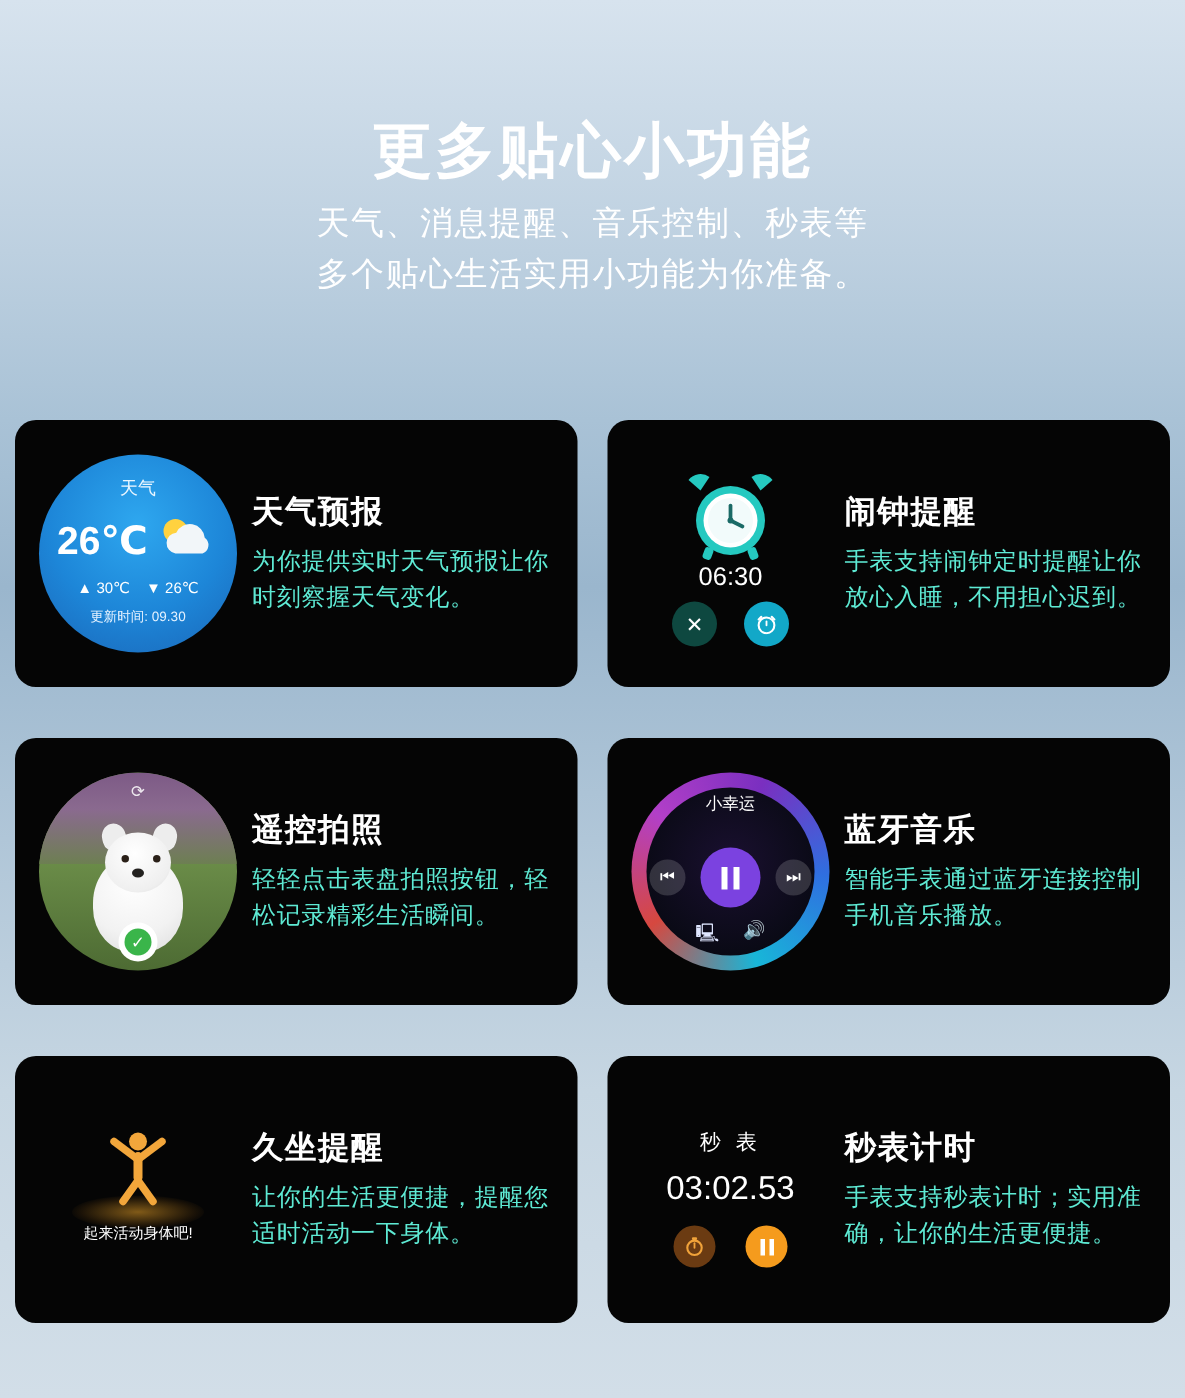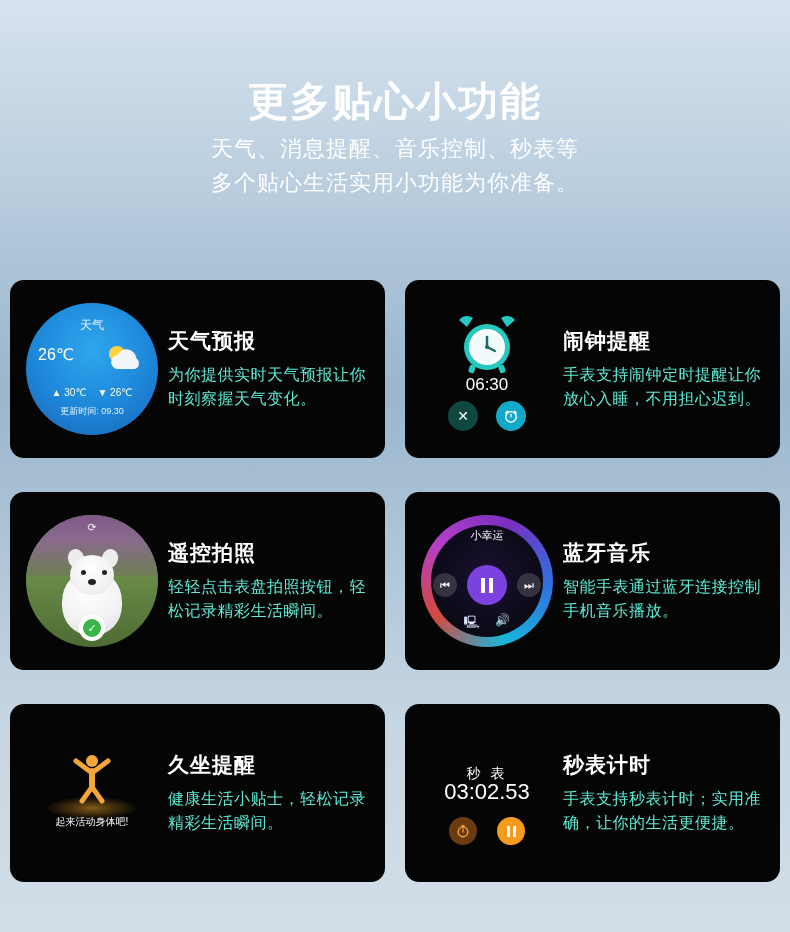--- a/index.html
+++ b/index.html
@@ -44,21 +44,21 @@
     margin:0;font-size:16px;color:#5eead4;line-height:1.5;letter-spacing:0.5px;
   }
 
   
   .weather-dial{
     width:132px;height:132px;border-radius:50%;
     background:radial-gradient(circle at 50% 35%, #2ea7ef 0%, #1d86d8 55%, #1a66b8 100%);
     position:relative;color:#fff;
   }
   .w-label{position:absolute;top:14px;left:0;right:0;text-align:center;font-size:12px;color:#eaf6ff;}
-  .w-temp{position:absolute;top:42px;left:12px;font-size:16px;font-weight:normal;}
+  .w-temp{position:absolute;top:42px;left:12px;font-size:26px;font-weight:bold;}
   .w-cloud{position:absolute;top:40px;right:12px;width:42px;height:30px;}
   .w-range{position:absolute;top:84px;left:0;right:0;text-align:center;font-size:10px;color:#fff;}
   .w-range span{margin:16px 4px;}
   .w-update{position:absolute;top:102px;left:0;right:0;text-align:center;font-size:9px;color:#e3f1ff;}
 
   
   .alarm-wrap{width:140px;height:140px;position:relative;}
   .alarm-clock{position:absolute;top:14px;left:38px;}
   .alarm-time{position:absolute;top:76px;left:0;right:0;text-align:center;color:#fff;font-size:17px;}
   .alarm-btns{position:absolute;top:102px;left:0;right:0;display:flex;justify-content:center;gap:18px;}
@@ -115,21 +115,21 @@
   .sed-wrap{width:140px;height:140px;position:relative;}
   .sed-person{position:absolute;top:26px;left:40px;width:60px;height:56px;}
   .sed-glow{
     position:absolute;top:74px;left:26px;width:88px;height:22px;border-radius:50%;
     background:radial-gradient(ellipse at 50% 50%,rgba(230,160,40,0.55) 0%,rgba(160,100,20,0.15) 60%,rgba(0,0,0,0) 75%);
   }
   .sed-cap{position:absolute;top:92px;left:0;right:0;text-align:center;font-size:10px;color:#ffffff;}
 
   
   .sw-wrap{width:140px;height:140px;position:relative;}
-  .sw-label{position:absolute;top:30px;left:0;right:0;text-align:center;font-size:14px;color:#ffffff;letter-spacing:3px;margin-top:12px;}
+  .sw-label{position:absolute;top:30px;left:0;right:0;text-align:center;font-size:14px;color:#ffffff;letter-spacing:3px;}
   .sw-time{position:absolute;top:56px;left:0;right:0;text-align:center;font-size:22px;color:#ffffff;}
   .sw-btns{position:absolute;top:94px;left:0;right:0;display:flex;justify-content:center;gap:20px;}
   .sw-b{width:28px;height:28px;border-radius:50%;display:flex;align-items:center;justify-content:center;font-size:13px;color:#fff;}
   .sw-b.brown{background:#6b3b12;color:#f1a33a;}
   .sw-b.orange{background:#f59b1d;}
   .sw-b.orange i{display:block;width:3px;height:11px;background:#fff;margin:0 1.5px;}
 </style>
 </head>
 <body>
 
@@ -266,21 +266,21 @@
               <line x1="30" y1="24" x2="46" y2="12" stroke="#f2a63b" stroke-width="5" stroke-linecap="round"></line>
               <line x1="30" y1="38" x2="20" y2="52" stroke="#f2a63b" stroke-width="5" stroke-linecap="round"></line>
               <line x1="30" y1="38" x2="40" y2="52" stroke="#f2a63b" stroke-width="5" stroke-linecap="round"></line>
             </svg>
           </div>
           <div class="sed-cap">起来活动身体吧!</div>
         </div>
       </div>
       <div class="text">
         <h3>久坐提醒</h3>
-        <p>健康生活小贴士，轻松记录精彩生活瞬间。</p>
+        <p>让你的生活更便捷，提醒您适时活动一下身体。</p>
       </div>
     </div>
 
     <div class="card">
       <div class="visual">
         <div class="sw-wrap">
           <div class="sw-label">秒 表</div>
           <div class="sw-time">03:02.53</div>
           <div class="sw-btns">
             <div class="sw-b brown">

